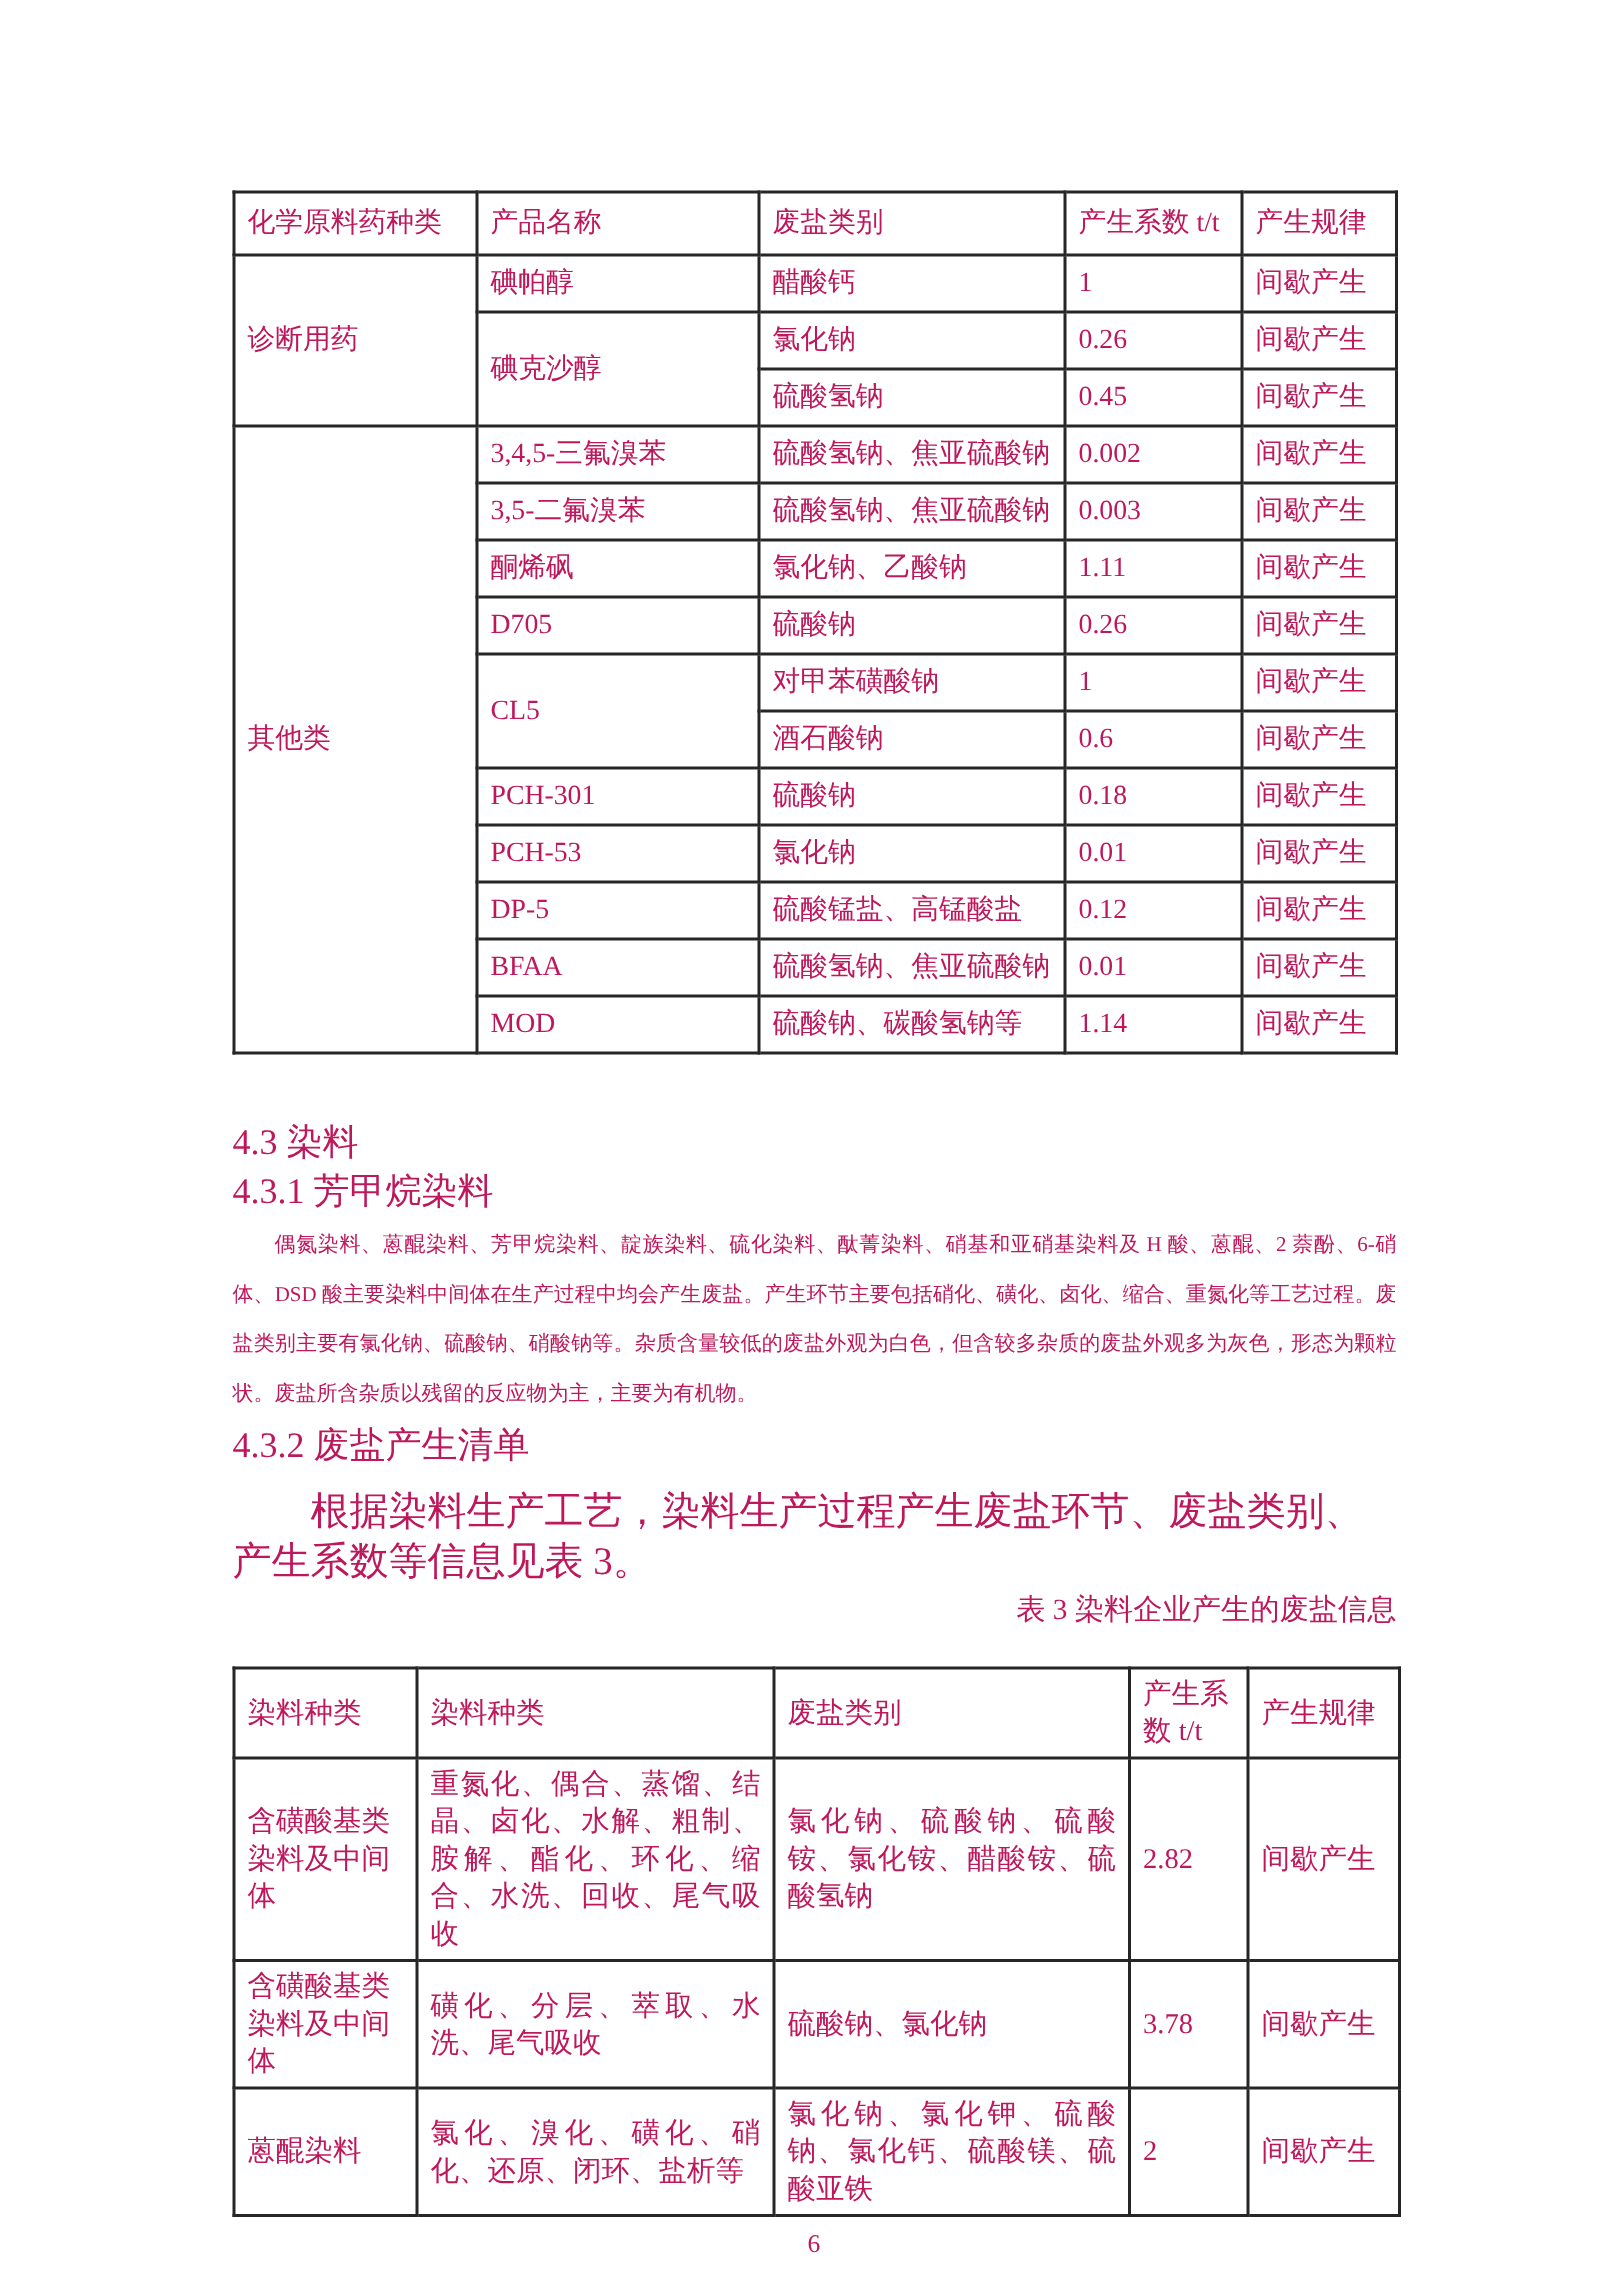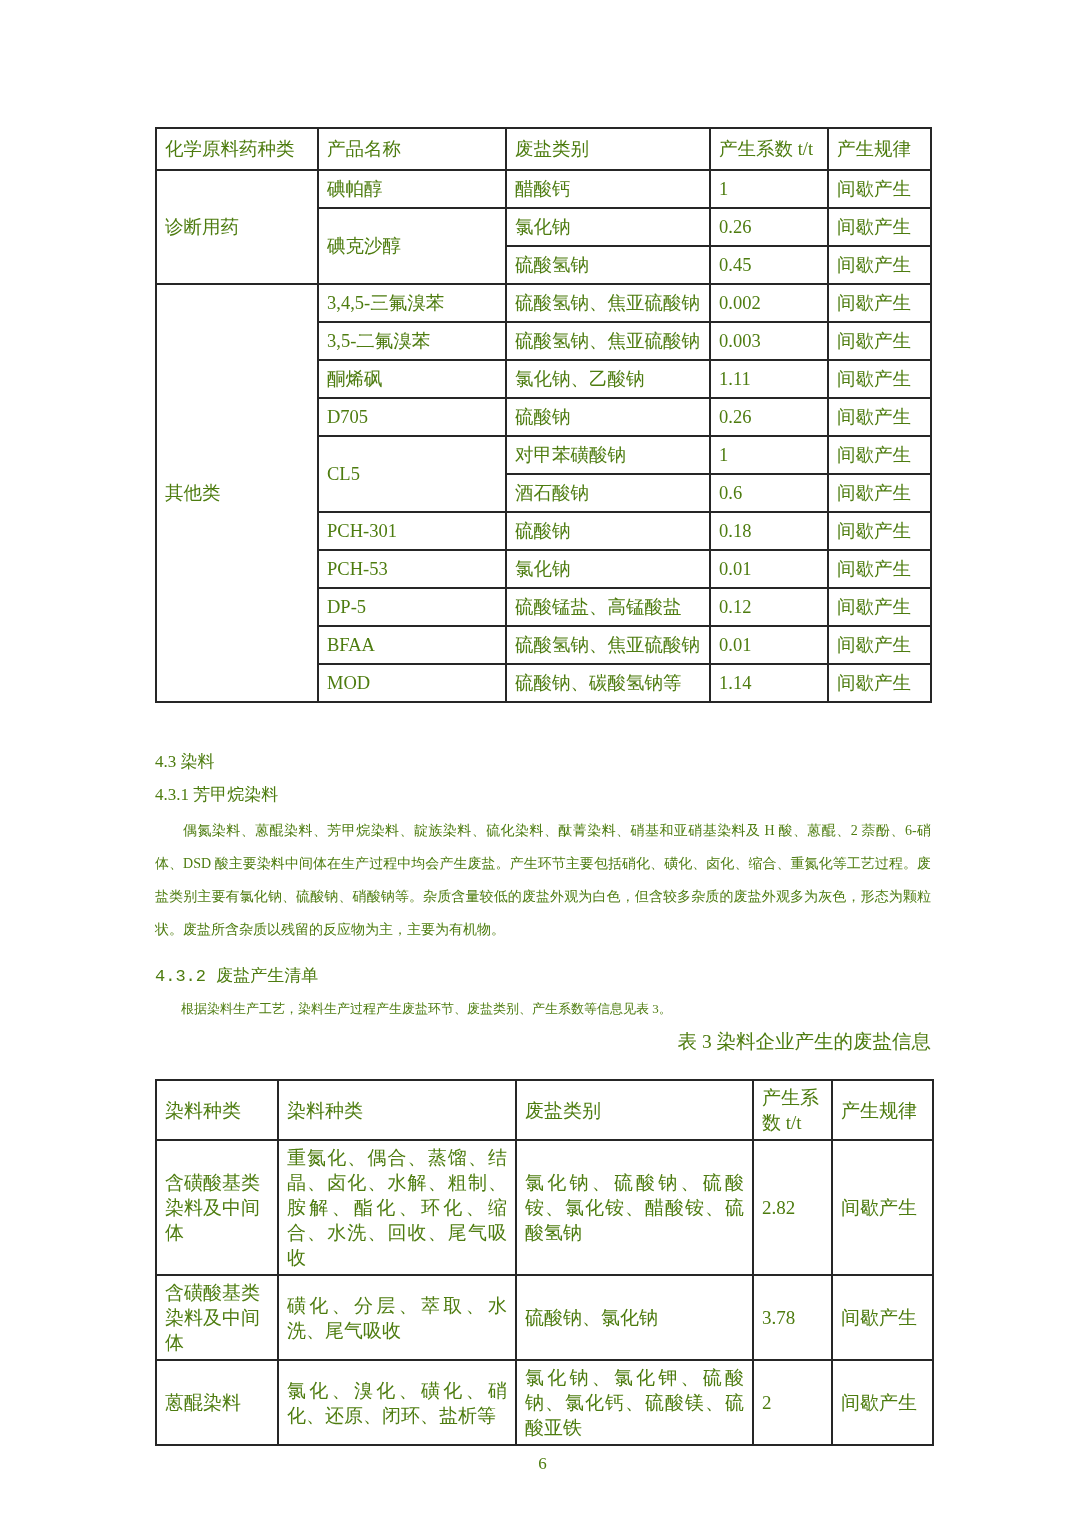--- a/index.html
+++ b/index.html
@@ -1,21 +1,21 @@
 <!DOCTYPE html>
 <html lang="zh"><head>
 <meta charset="utf-8">
 <style>
   * { margin:0; padding:0; box-sizing:border-box; }
   html,body { background:#ffffff; }
   .page {
     position:relative;
     width:1080px; height:1527px;
     background:#ffffff;
-    color:#4d7c0f;
+    color:#be185d;
     font-family:"Liberation Serif","DejaVu Serif",serif;
     overflow:hidden;
   }
   .content {
     position:absolute;
     left:155px; top:127px;
     width:776px;
   }
   table.tbl {
     border-collapse:collapse;
@@ -30,37 +30,37 @@
     padding:2px 8px;
     font-size:18.5px;
     line-height:24px;
     overflow:hidden;
   }
   .tbl1 thead th { height:42px; }
   .tbl1 tbody td { height:38px; }
   .nowrap { white-space:nowrap; }
 
   .h-section {
-    font-size:17px;
+    font-size:24px;
     line-height:30px;
     font-weight:400;
   }
   .h1 { margin-top:44px; }
   .h2 { margin-top:3px; }
-  .h3 { margin-top:16px;font-family:Liberation Mono, monospace; }
+  .h3 { margin-top:3px; }
   .para {
     margin-top:4px;
     font-size:14px;
     line-height:33px;
     text-align:justify;
     text-indent:2em;
   }
   .para-single {
-    margin-top:0;
-    font-size:13px;
+    margin-top:12px;
+    font-size:26px;
     line-height:33px;
     text-indent:2em;
   }
   .tbl-caption {
     font-size:19.5px;
     line-height:33px;
     text-align:right;
   }
   table.tbl3 { width:777px; margin-top:21px; }
   .tbl3 th, .tbl3 td {

